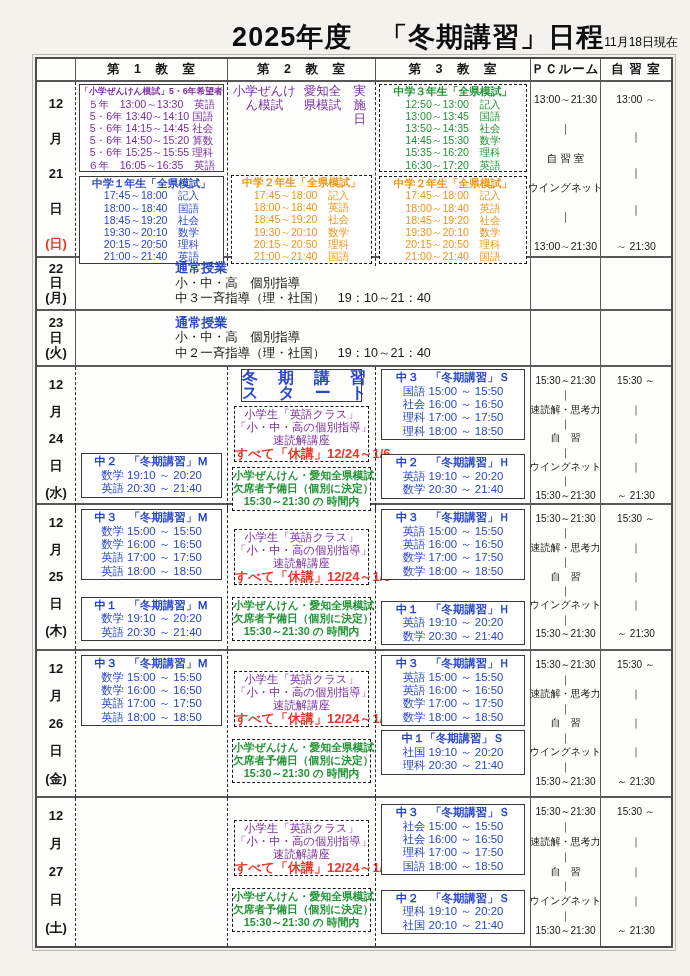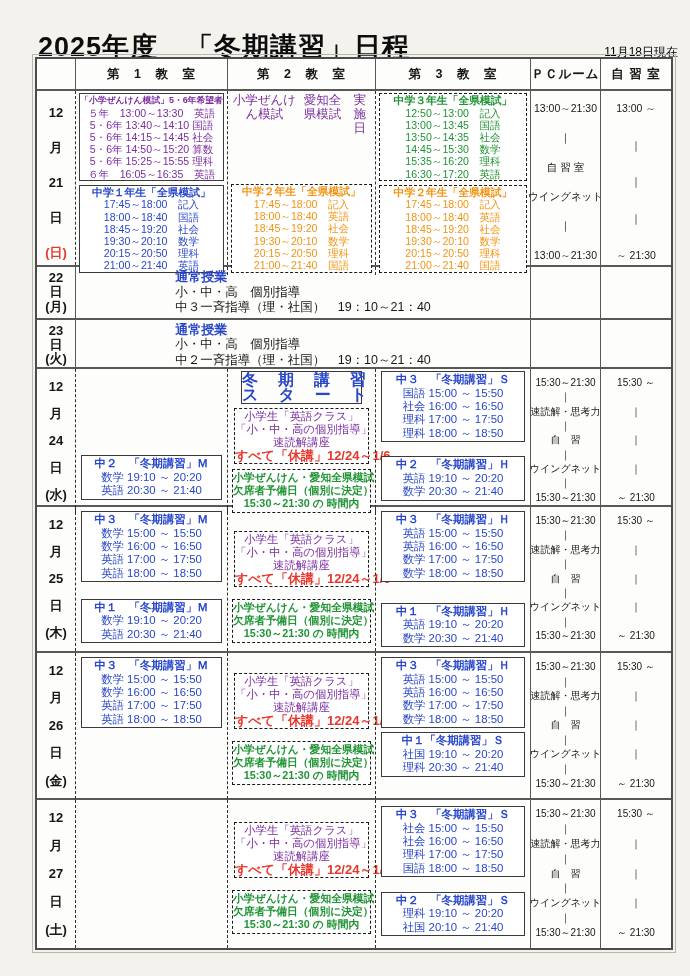--- a/index.html
+++ b/index.html
@@ -3,34 +3,34 @@
 <meta charset="utf-8">
 <style>
   * { box-sizing: border-box; }
   html,body { margin:0; padding:0; }
   body {
     width:690px; height:976px; position:relative;
     background:#f3f2ed;
     font-family:"Liberation Sans","DejaVu Sans",sans-serif;
     color:#161616; overflow:hidden;
   }
-  .titlebar { position:absolute; top:29px; left:38px; width:640px;
-    display:flex; justify-content:space-between; align-items:baseline; }
+  .titlebar { position:absolute; top:19px; left:38px; width:640px;
+    display:flex; justify-content:flex-end; align-items:baseline; }
   .pgtitle { font-size:27px; font-weight:bold; letter-spacing:1px; margin:0; color:#0d0d0d; }
   .asof { font-size:12px; color:#000000; }
 
   .tbl { position:absolute; top:57px; left:35px; width:638px;
     background:#fdfdfb; border:2px solid #4c4c4c; outline:1px solid #b9b7ae; outline-offset:2px; }
   .row { display:grid; grid-template-columns:38px 152px 148px 155px 70px auto; }
   .row + .row { border-top:2px solid #585858; }
   .c { border-left:1.4px solid #585858; position:relative; min-width:0; }
   .c:first-child { border-left:none; }
   .c.dash { border-left:1.6px dashed #2e2e2e; }
 
-  .head { height:30px; }
+  .head { height:21px; }
   .head .c { display:flex; align-items:center; justify-content:center;
     font-weight:bold; font-size:12.5px; letter-spacing:1px; white-space:nowrap; }
 
   .datec { display:flex; flex-direction:column; justify-content:space-around;
     align-items:center; font-weight:bold; font-size:13px; padding:4px 0; }
   .datec .ln { line-height:14px; }
   .sun .ln:last-child { color:#e23b2b; }
 
   .cellcol { display:flex; flex-direction:column; }
   .sp { flex:1 1 0; }
@@ -198,21 +198,21 @@
       <div class="blk">
         <div class="t blue">通常授業</div>
         <div>小・中・高　個別指導</div>
         <div>中３一斉指導（理・社国）　19：10～21：40</div>
       </div>
     </div>
     <div class="c"></div>
     <div class="c"></div>
   </div>
 
-  <div class="row" style="height:49px">
+  <div class="row" style="height:56px">
     <div class="c datec">
         <div class="ln">23</div>
         <div class="ln">日</div>
         <div class="ln">(火)</div>
       </div>
     <div class="c merged">
       <div class="blk">
         <div class="t blue">通常授業</div>
         <div>小・中・高　個別指導</div>
         <div>中２一斉指導（理・社国）　19：10～21：40</div>

